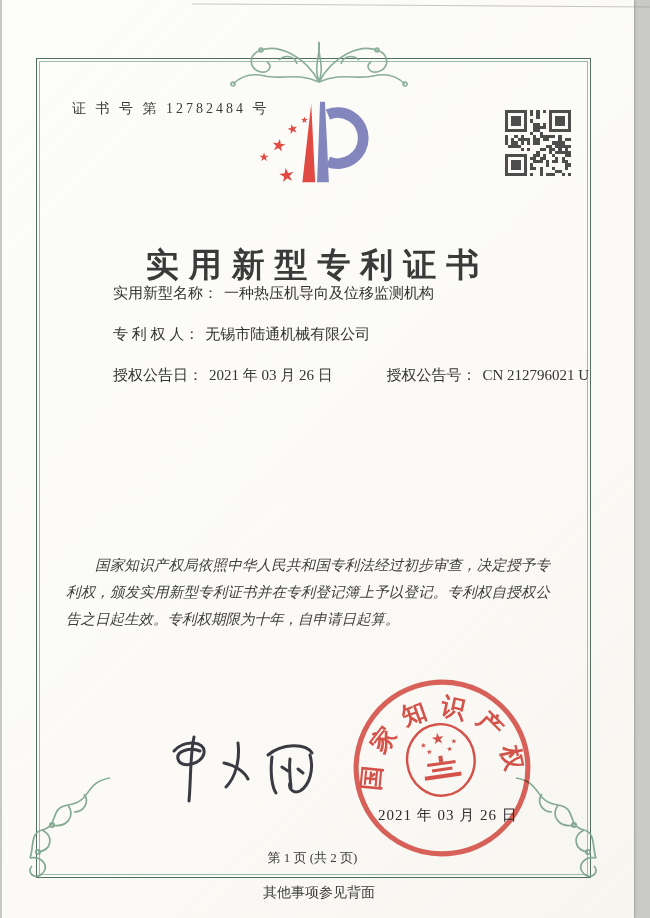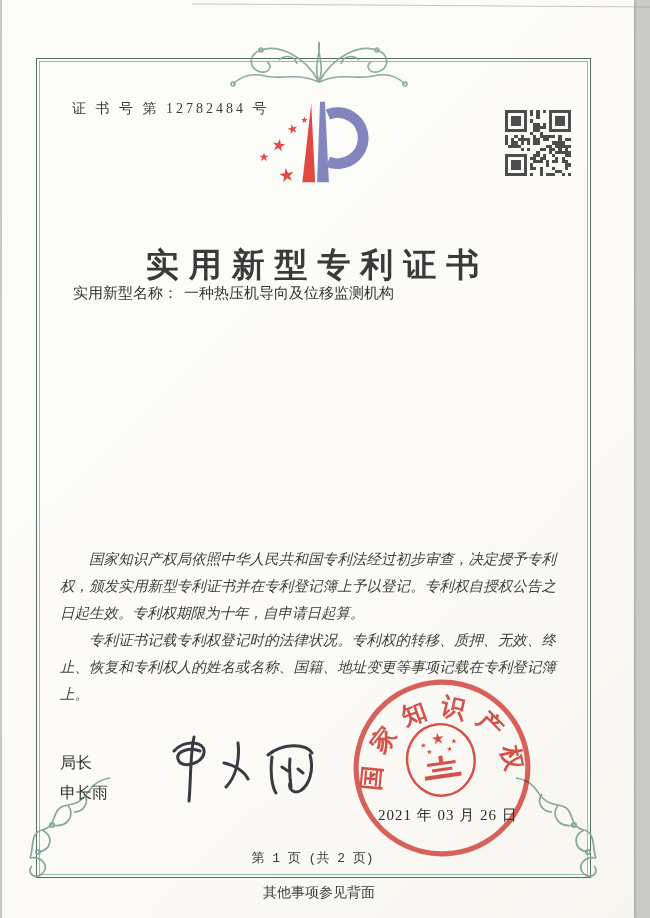--- a/index.html
+++ b/index.html
@@ -28,39 +28,39 @@
     position:absolute;left:70px;top:100px;font-size:14px;letter-spacing:3px;color:#3c3c3c;
   }
   .logo{position:absolute;left:246px;top:90px;}
   .qr{position:absolute;left:503px;top:110px;}
   .title{
     position:absolute;left:34px;top:203px;width:553px;text-align:center;
     font-size:33px;font-weight:bold;letter-spacing:.3em;text-indent:.3em;color:#3a3a3a;margin-top:40px;
   }
   .fields{position:absolute;left:71px;top:281px;width:480px;font-size:15px;color:#343434;}
   .frow{margin:0 0 16px 0;line-height:25px;white-space:nowrap;}
-  .flabel{color:#343434;}
+  .flabel{color:#343434;margin-left:40px;}
   .fvalue{margin-left:6px;text-align:center;}
   .frow .pair2{margin-left:50px;}
   .decree{
     position:absolute;left:58px;top:546px;width:496px;
     font-size:14.5px;line-height:27px;text-align:justify;
     font-style:italic;color:#3d3d3d;
   }
-  .decree p{margin:0;text-indent:2em;}
+  .decree p{margin:6px;text-indent:2em;}
   .signer{position:absolute;left:58px;top:748px;font-size:16px;line-height:30px;color:#333;}
   .signature{position:absolute;left:158px;top:728px;}
   .seal{position:absolute;left:348px;top:676px;mix-blend-mode:multiply;opacity:.92;}
   .seal-date{
     position:absolute;left:376px;top:806px;font-size:15px;letter-spacing:1px;
     color:#2e2d2d;z-index:6;
   }
   .page-note{
     position:absolute;left:34px;top:849px;width:553px;text-align:center;
-    font-size:13px;color:#3c3c3c;font-family:Liberation Mono, monospace;
+    font-size:13px;color:#3c3c3c;
   }
   .back-note{
     position:absolute;left:0;top:884px;width:634px;text-align:center;
     font-size:14px;color:#3d3d3d;
   }
   svg text.star{font-family:"DejaVu Sans",sans-serif;}
 </style>
 </head>
 <body>
 
@@ -347,31 +347,33 @@
         <rect x="20" y="20" width="1" height="1"></rect>
       </g>
   </svg>
 
   <div class="title">实用新型专利证书</div>
 
   <div class="fields">
     <div class="frow">
       <span class="flabel">实用新型名称：</span><span class="fvalue">一种热压机导向及位移监测机构</span>
     </div>
+    <div class="frow">
+      <span class="flabel">专 利 权 人：</span><span class="fvalue">无锡市陆通机械有限公司</span>
+    </div>
+    <div class="frow">
+      <span class="flabel">授权公告日：</span><span class="fvalue">2021 年 03 月 26 日</span>
+      <span class="flabel pair2">授权公告号：</span><span class="fvalue">CN 212796021 U</span>
+    </div>
   </div>
 
   <div class="decree">
     <p>国家知识产权局依照中华人民共和国专利法经过初步审查，决定授予专利权，颁发实用新型专利证书并在专利登记簿上予以登记。专利权自授权公告之日起生效。专利权期限为十年，自申请日起算。</p>
-    <p>专利证书记载专利权登记时的法律状况。专利权的转移、质押、无效、终止、恢复和专利权人的姓名或名称、国籍、地址变更等事项记载在专利登记簿上。</p>
   </div>
 
-  <div class="signer">
-    <div>局长</div>
-    <div>申长雨</div>
-  </div>
 
   <svg class="signature" width="170" height="82" viewBox="0 0 170 80">
     <g stroke="#3a3a42" stroke-width="3" fill="none" stroke-linecap="round">
       <path d="M34,8 C30,26 31,50 29,72"></path>
       <path d="M14,22 C24,10 46,12 44,24 C42,36 20,40 18,30 C16,22 30,18 40,22"></path>
       <path d="M78,14 C80,30 76,48 66,58"></path>
       <path d="M64,34 C74,36 84,42 88,50"></path>
       <path d="M108,26 C122,14 146,14 152,24"></path>
       <path d="M112,28 C110,44 112,58 116,64"></path>
       <path d="M150,26 C154,40 150,56 140,62 C134,65 128,60 130,54"></path>

